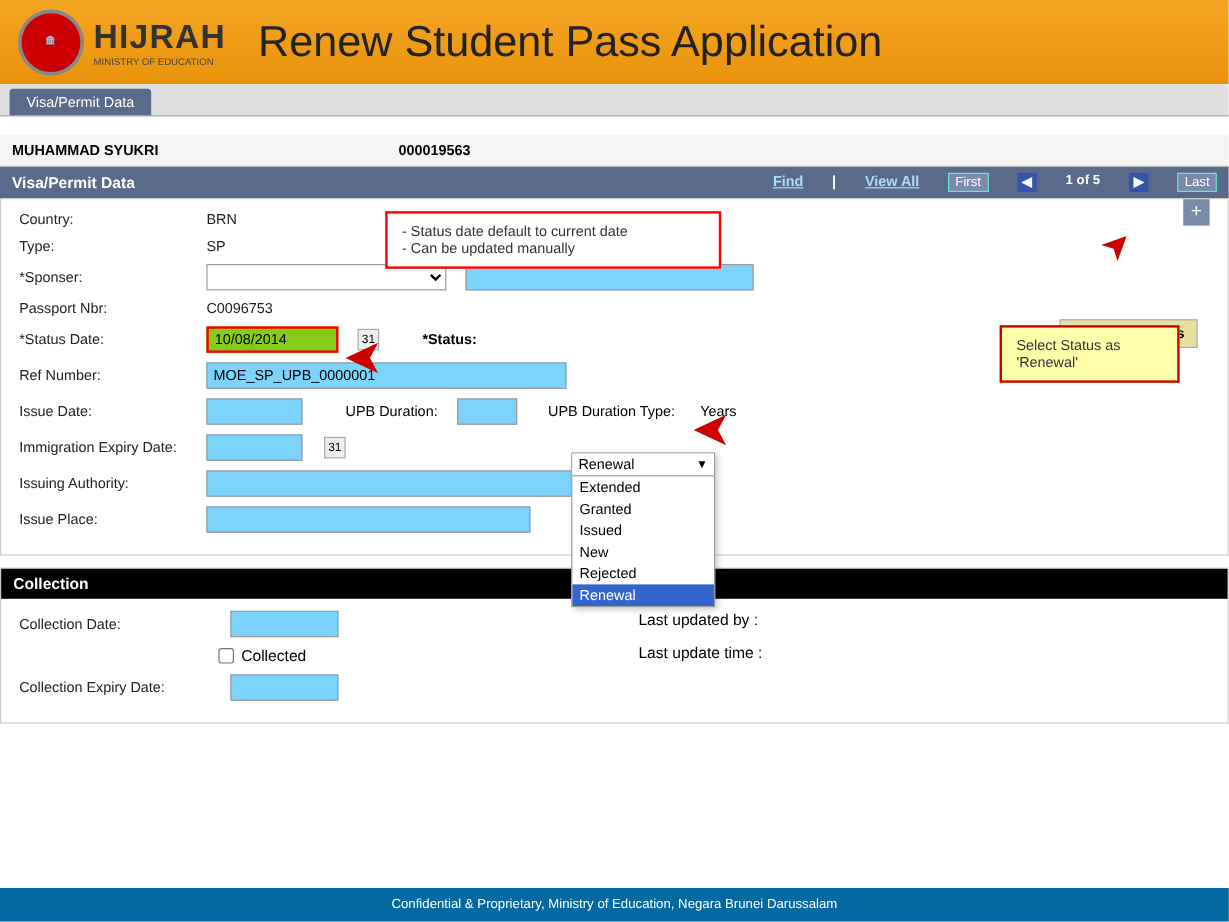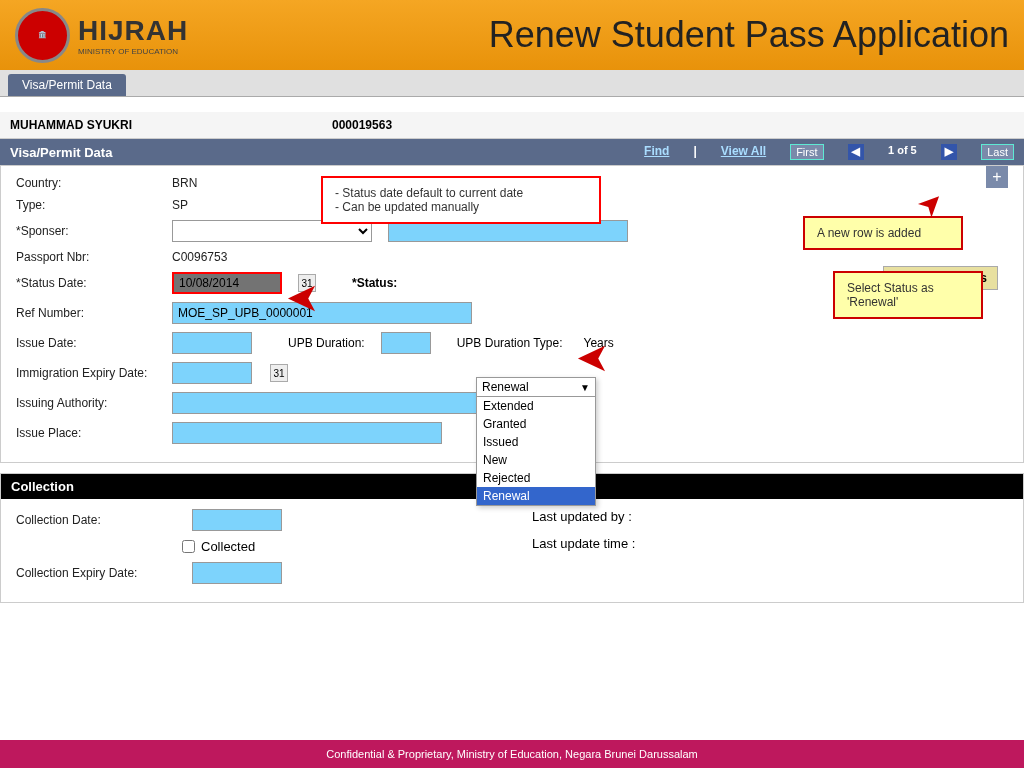--- a/index.html
+++ b/index.html
@@ -35,21 +35,21 @@
       flex-shrink: 0;
     }
     .logo-text {
       font-size: 28px;
       font-weight: bold;
       color: #333;
       letter-spacing: 1px;
     }
     .header-title {
       flex: 1;
-      text-align: right;
+      text-align: left;
       font-size: 36px;
       color: #222;
       font-weight: normal;
     }
 
     
     .tab-bar {
       background: #e0e0e0;
       padding: 4px 8px 0;
       border-bottom: 1px solid #aaa;
@@ -142,21 +142,21 @@
       font-size: 12px;
       background: white;
       height: 22px;
     }
 
     
     .status-date-input {
       border: 2px solid red;
       padding: 2px 5px;
       font-size: 12px;
-      background: #737373;
+      background: #84cc16;
       height: 22px;
       width: 110px;
     }
 
     
     .dropdown-popup {
       position: absolute;
       left: 460px;
       top: 105px;
       background: white;
@@ -273,21 +273,21 @@
     }
     .collection-left {
       flex: 1;
     }
     .collection-right {
       flex: 1;
     }
 
     
     .footer {
-      background: #be185d;
+      background: #0369a1;
       color: white;
       text-align: center;
       font-size: 11px;
       padding: 8px;
       position: absolute;
       bottom: 0;
       left: 0;
       right: 0;
     }
 
@@ -431,23 +431,20 @@
     <input type="text" class="form-input" style="width: 270px;">
   </div>
 
   <div class="callout-red">
     <div>- Status date default to current date</div>
     <div>- Can be updated manually</div>
   </div>
 
   <div style="position:absolute; left:285px; top:108px; color:#cc0000; font-size:40px; z-index:25; transform:scaleX(-1);">➤</div>
 
-  <div class="callout-yellow">
-    <div>A new row is added</div>
-  </div>
 
   <div style="position:absolute; right:80px; top:20px; color:#cc0000; font-size:30px; z-index:25; transform:rotate(-45deg);">➤</div>
 
   <button class="personal-details-btn">Personal Details</button>
 
   <div class="callout-status">
     <div>Select Status as</div>
     <div>'Renewal'</div>
   </div>
 

